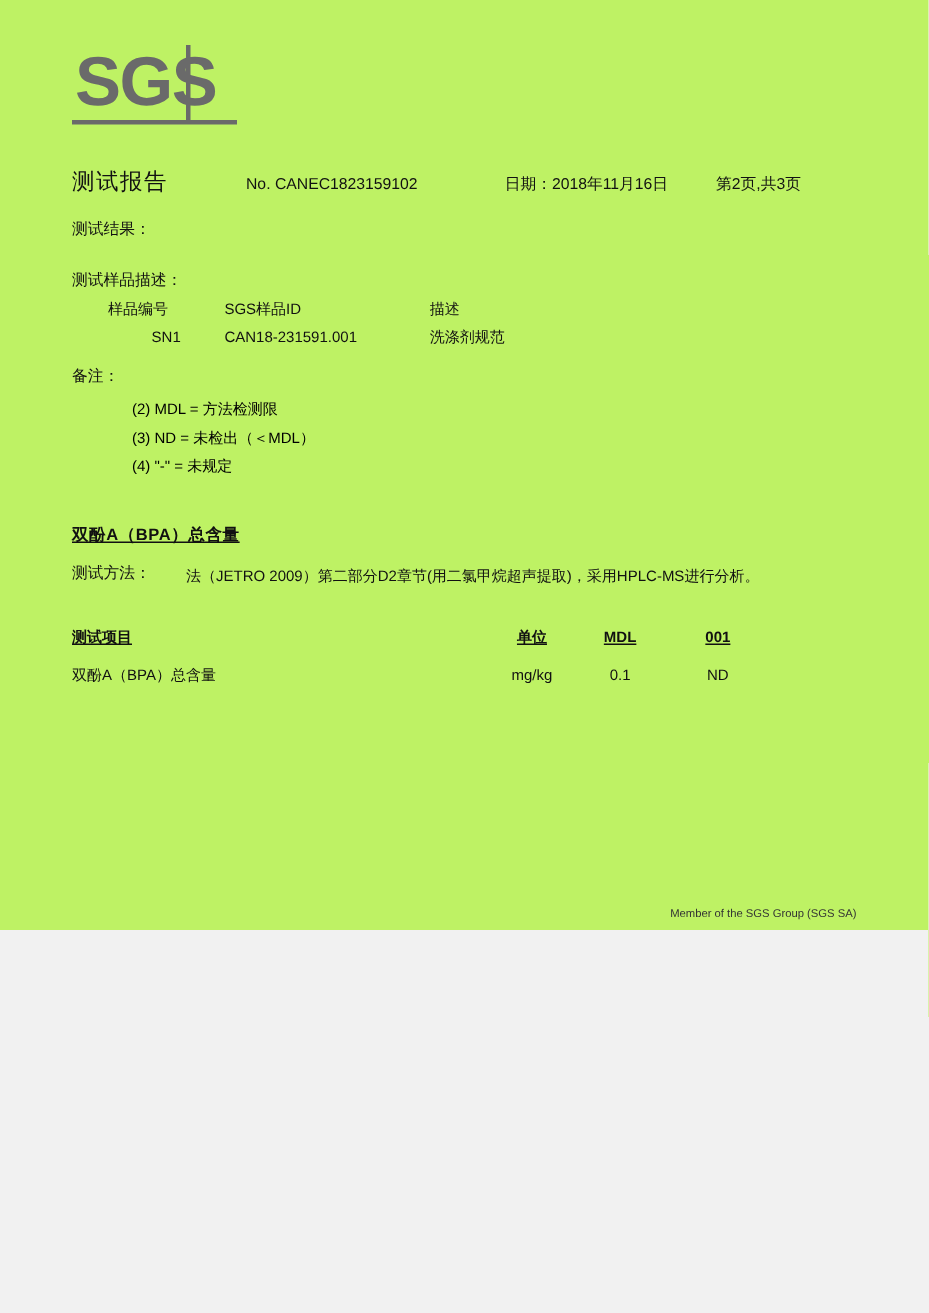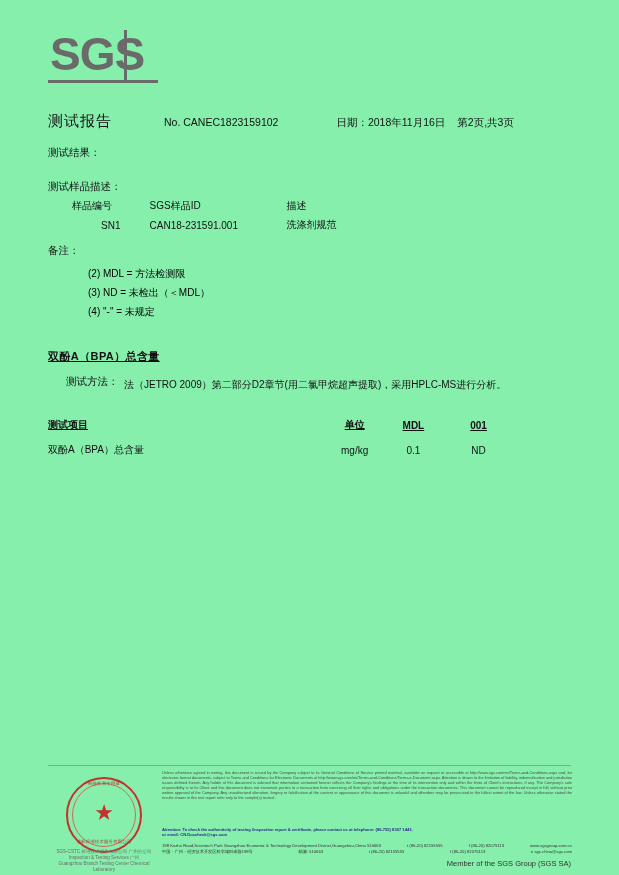--- a/index.html
+++ b/index.html
@@ -7,22 +7,22 @@
     padding: 0;
     background: #f1f1f1;
   }
   body {
     font-family: "Liberation Sans", sans-serif;
     -webkit-font-smoothing: antialiased;
   }
   .page {
     position: relative;
     width: 619px;
-    height: 875px;
-    background: #86efac;
+    height: 620px;
+    background: #bef264;
     overflow: hidden;
   }
   
   .sgs-logo-wrap {
     position: absolute;
     left: 48px;
     top: 30px;
     width: 110px;
   }
   .sgs-logo {
@@ -73,21 +73,21 @@
   }
   .doc-date {
     font-size: 10.5px;
     color: #111;
     margin-left: 58px;
     white-space: nowrap;
   }
   .doc-page {
     font-size: 10.5px;
     color: #111;
-    margin-left: 12px;
+    margin-left: 32px;
     white-space: nowrap;
   }
 
   
   .abs {
     position: absolute;
     color: #111;
   }
 
   .results-label { left: 48px; top: 146px; font-size: 10.5px; }
@@ -129,21 +129,21 @@
 
   
   .bpa-heading {
     left: 48px;
     top: 349px;
     font-size: 11px;
     font-weight: bold;
     text-decoration: underline;
     letter-spacing: 0.4px;
   }
-  .method-label { left: 66px; top: 375px; font-size: 10.5px; text-align: center; }
+  .method-label { left: 48px; top: 375px; font-size: 10.5px; text-align: center; }
   .method-text {
     position: absolute;
     left: 124px;
     top: 375px;
     width: 400px;
     font-size: 10px;
     line-height: 19px;
     color: #111;
   }
   .res-table {

